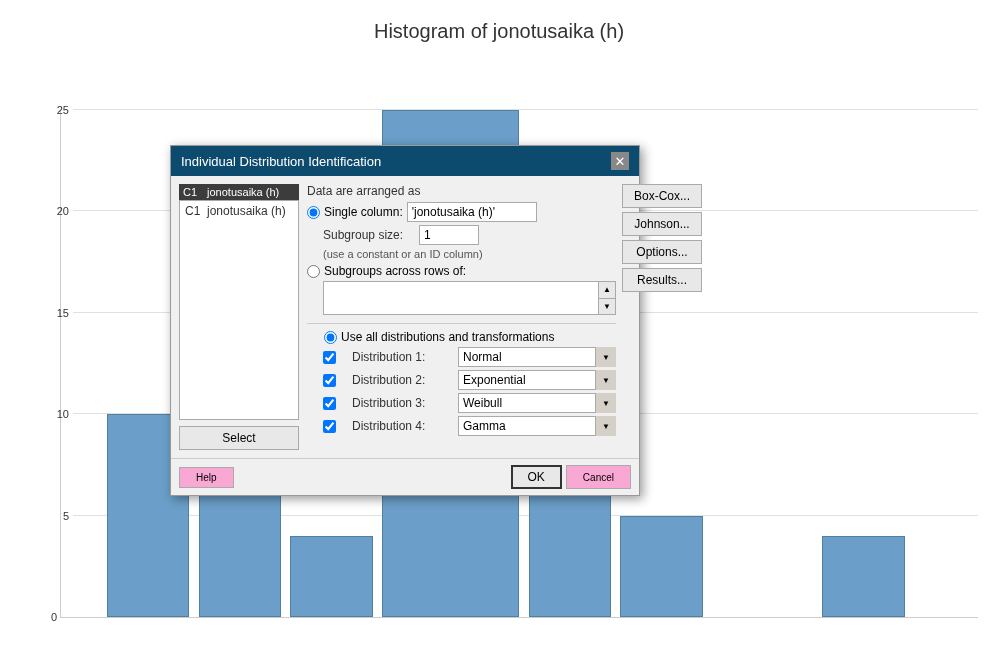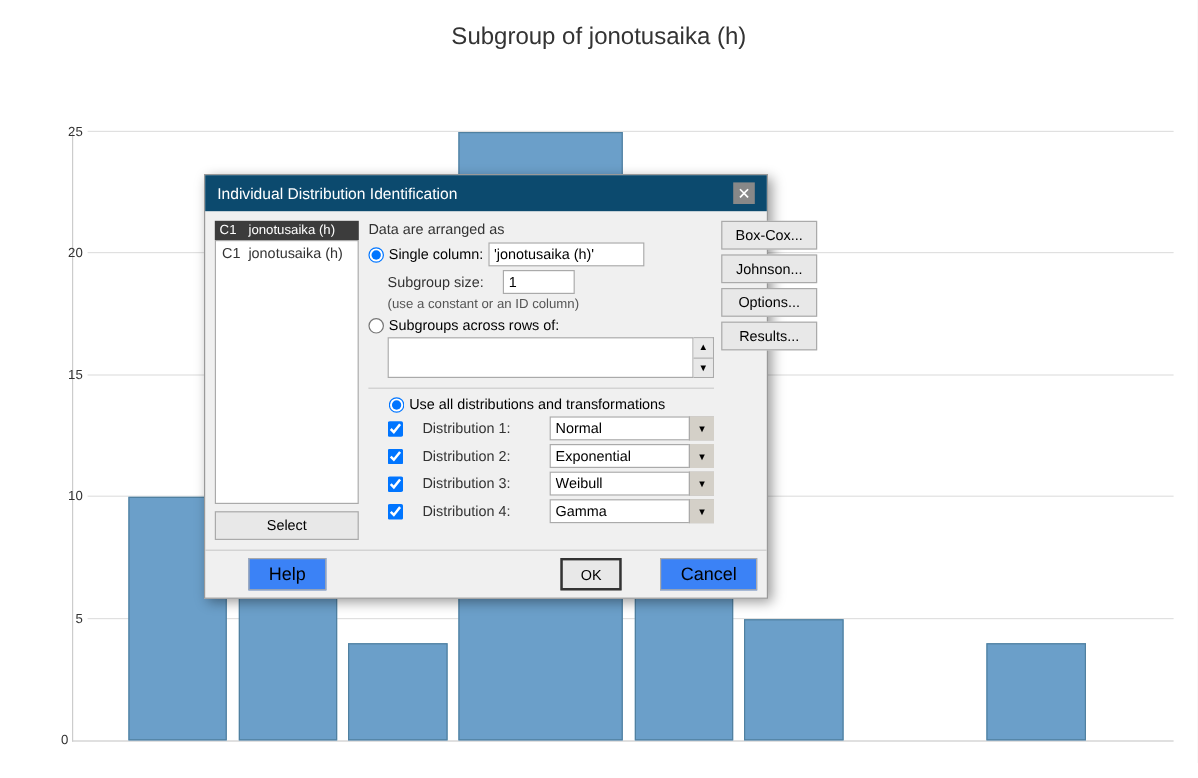--- a/index.html
+++ b/index.html
@@ -283,21 +283,21 @@
     }
 
     .dist-row label {
       font-size: 12px;
       color: #333;
       min-width: 90px;
     }
 
     .dist-select-container {
       position: relative;
-      width: 137px;
+      width: 158px;
     }
 
     .dist-select-container select {
       width: 100%;
       appearance: none;
       -webkit-appearance: none;
       border: 1px solid #aaa;
       padding: 2px 4px;
       font-size: 12px;
       background: white;
@@ -335,24 +335,23 @@
     }
 
     .footer-right {
       display: flex;
       gap: 4px;
     }
 
     .footer-btn {
       padding: 4px 16px;
       border: 1px solid #aaa;
-      background: #3b82f6;
+      background: #f9a8d4;
       cursor: pointer;
-      font-size: 15px;
-      margin-left: 28px;
+      font-size: 10px;
     }
 
     .footer-btn-ok {
       padding: 4px 16px;
       border: 1px solid #999;
       background: #e8e8e8;
       cursor: pointer;
       font-size: 12px;
       outline: 2px solid #333;
       outline-offset: -2px;
@@ -393,21 +392,21 @@
       font-size: 8px;
     }
 
     .spin-up { border-bottom: 1px solid #aaa; }
 
   </style>
 </head>
 <body>
 
 <div class="chart-area">
-  <div class="chart-title">Subgroup of jonotusaika (h)</div>
+  <div class="chart-title">Histogram of jonotusaika (h)</div>
 
   <div style="position:absolute; left:30px; top:110px; bottom:30px; width:16px; display:flex; align-items:center; justify-content:center;">
     <span class="y-axis-label">Frequency</span>
   </div>
 
   <div class="chart-inner">
 
     <div class="grid-line" style="bottom:20%">
       <span class="y-tick">5</span>
     </div>

